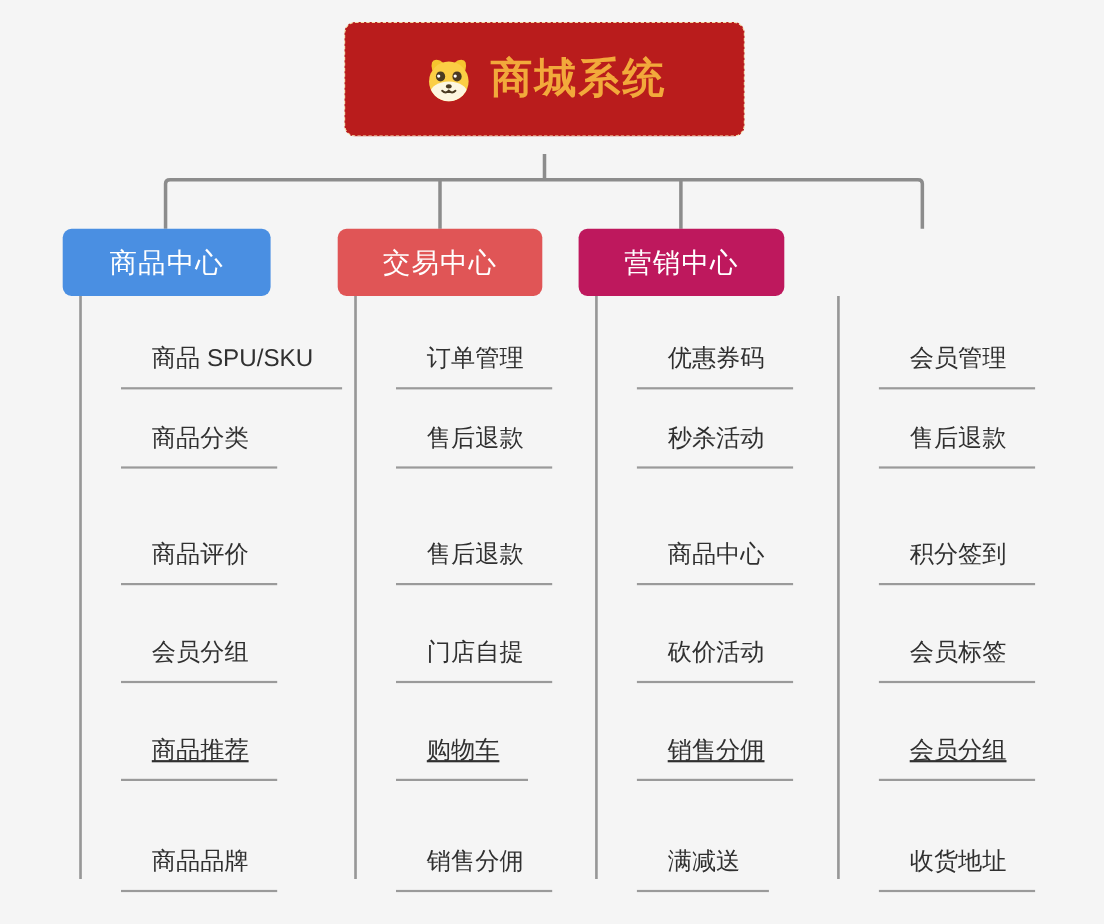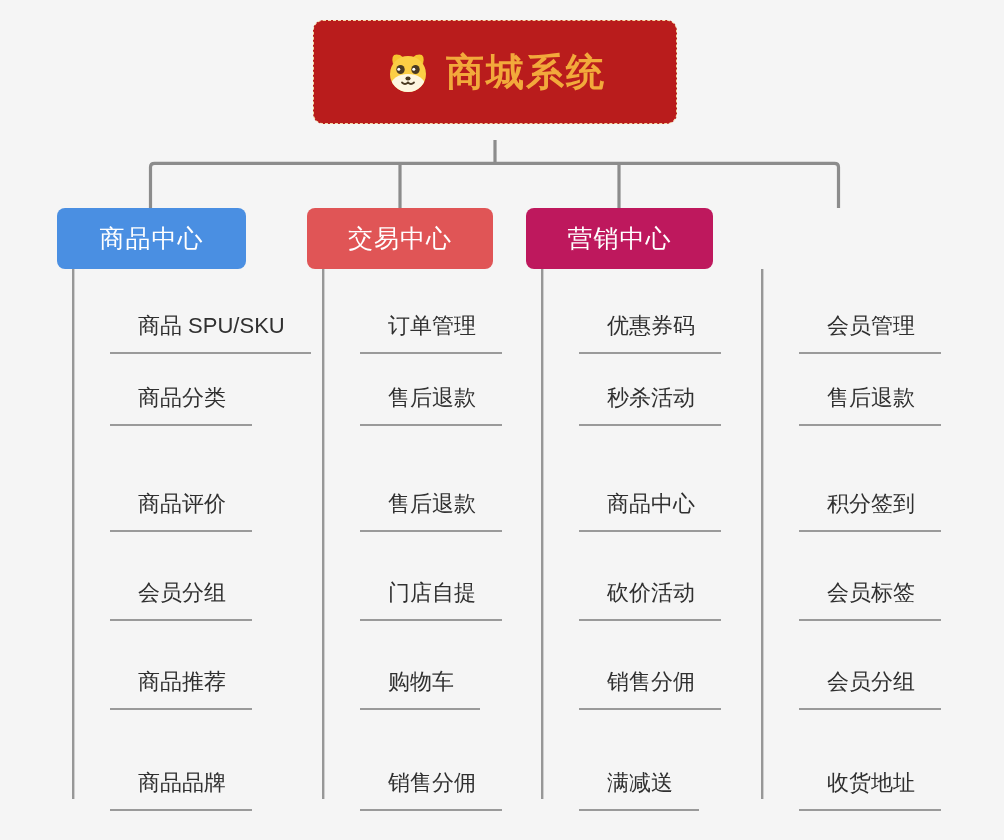--- a/index.html
+++ b/index.html
@@ -78,21 +78,21 @@
     font-size:22px;color:var(--leaf-text);
     padding:0 26px 11px 28px;
     border-bottom:2px solid var(--underline);
     cursor:pointer;
     margin-left:38px;
   }
   .r0{top:85px;}
   .r1{top:157px;}
   .r2{top:263px;}
   .r3{top:352px;}
-  .r4{top:441px;}
+  .r4{top:441px;text-decoration:underline;}
   .r5{top:542px;}
 </style>
 </head>
 <body>
 
 <div class="canvas">
 
   <svg class="connectors" viewBox="0 0 1004 840">
     <path d="M495 140 V163"></path>
     <path d="M150.5 208 V167 Q150.5 163.4 154.5 163.4 H834.5 Q838.5 163.4 838.5 167 V208"></path>

